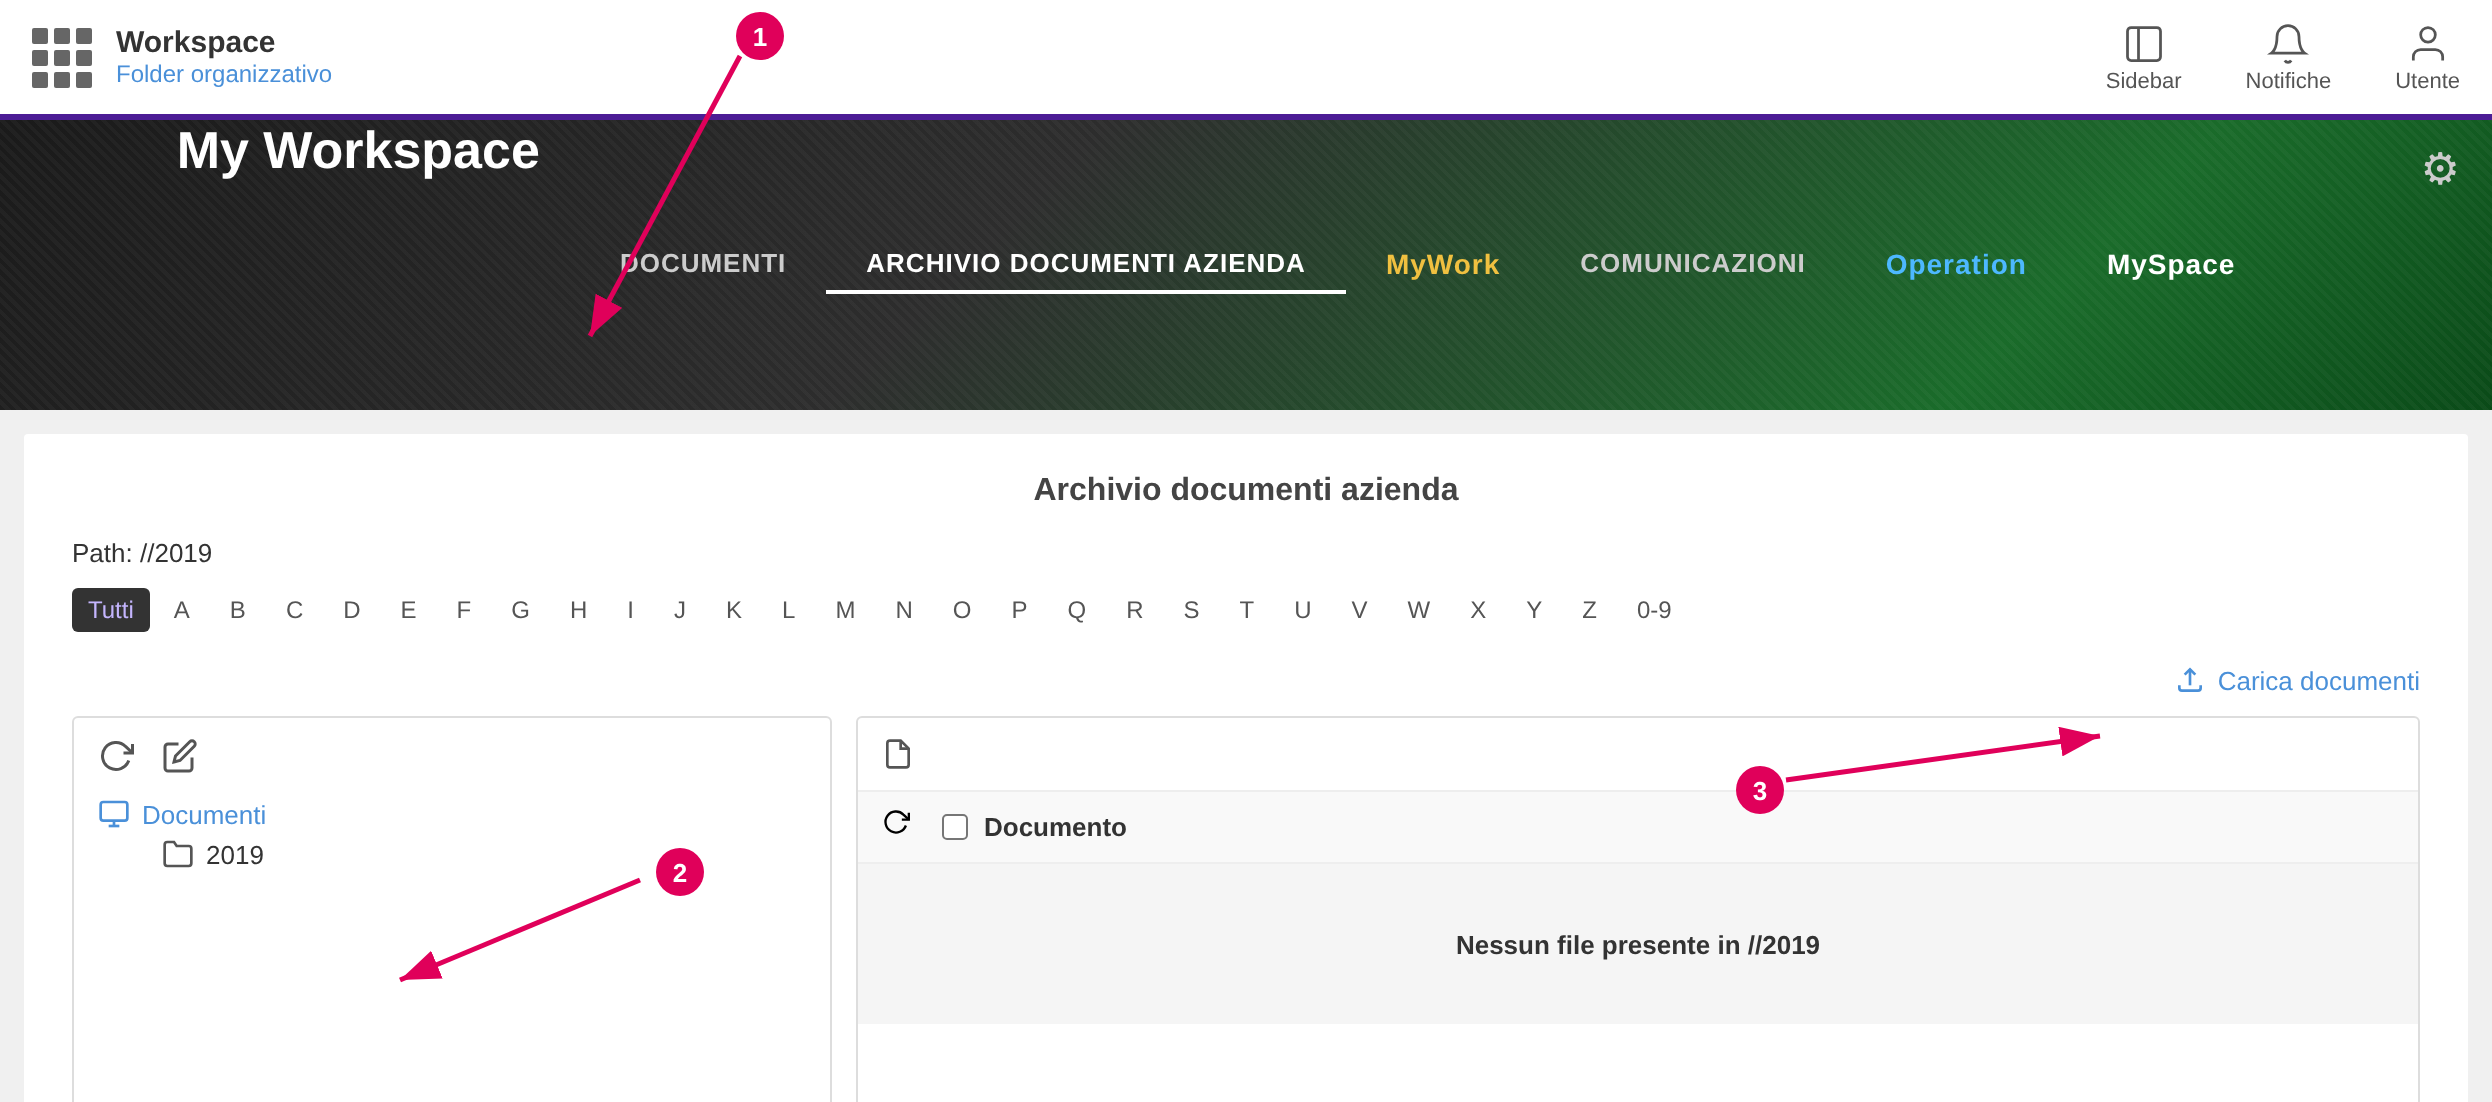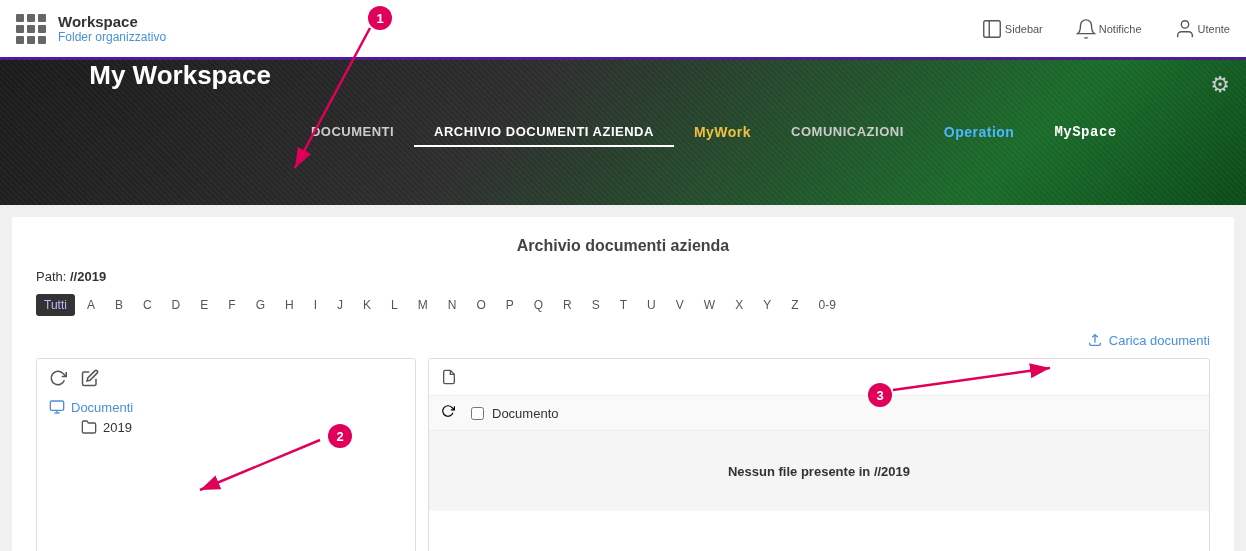--- a/index.html
+++ b/index.html
@@ -10,21 +10,21 @@
       display: flex; align-items: center; justify-content: space-between;
       background: #fff; height: 60px; padding: 0 16px;
       border-bottom: 3px solid #4c1d95;
     }
     .topbar-left { display: flex; align-items: center; gap: 12px; }
     .grid-icon { display: grid; grid-template-columns: repeat(3,8px); gap: 3px; cursor: pointer; }
     .grid-icon span { width: 8px; height: 8px; background: #666; border-radius: 1px; }
     .topbar-title h2 { font-size: 15px; font-weight: bold; color: #333; }
     .topbar-title p { font-size: 12px; color: #4a90d9; }
     .topbar-right { display: flex; align-items: center; gap: 32px; }
-    .topbar-action { display: flex; flex-direction: row; align-items: center; gap: 2px; cursor: pointer; color: #555; font-size: 11px; }
+    .topbar-action { display: flex; flex-direction: column; align-items: center; gap: 2px; cursor: pointer; color: #555; font-size: 11px; }
     .topbar-action svg { width: 22px; height: 22px; }
 
     
     .hero {
       position: relative;
       background: linear-gradient(135deg, #1a1a1a 0%, #2d2d2d 40%, #1a6b2a 80%, #0a4a18 100%);
       height: 145px; display: flex; flex-direction: row; justify-content: center;
       overflow: hidden;
     }
     .hero::before {
@@ -47,35 +47,35 @@
       position: relative; z-index: 1;
     }
     .hero-tab {
       color: #ccc; font-size: 13px; font-weight: bold; letter-spacing: 0.5px;
       padding: 6px 20px; cursor: pointer; border-bottom: 2px solid transparent;
       text-transform: uppercase;
     }
     .hero-tab.active { color: #fff; border-bottom: 2px solid #fff; }
     .hero-tab.colored { color: #f0c040; text-transform: none; font-size: 14px; }
     .hero-tab.colored2 { color: #4db8ff; text-transform: none; font-size: 14px; }
-    .hero-tab.colored3 { color: #fff; text-transform: none; font-size: 14px; font-family: Liberation Mono, monospace; }
+    .hero-tab.colored3 { color: #fff; text-transform: none; font-size: 14px; }
 
     
     .main-content {
       background: #fff; margin: 12px; border-radius: 2px;
       padding: 20px 24px; min-height: 340px;
     }
     .section-title {
       text-align: center; font-size: 16px; font-weight: bold; color: #444;
       margin-bottom: 14px;
     }
     .path-row {
       font-size: 13px; color: #333; margin-bottom: 10px;
     }
-    .path-row strong { font-weight: bold; }
+    .path-row strong { font-weight: normal; }
 
     
     .alpha-filter {
       display: flex; align-items: center; gap: 4px; margin-bottom: 16px; flex-wrap: wrap;
     }
     .alpha-btn {
       padding: 4px 8px; font-size: 12px; cursor: pointer; border: none;
       background: transparent; color: #555; border-radius: 2px;
     }
     .alpha-btn.active { background: #333; color: #c4b5fd; border-radius: 3px; }
@@ -118,21 +118,21 @@
     .right-panel-toolbar {
       display: flex; align-items: center; gap: 10px; padding: 10px 12px;
       border-bottom: 1px solid #eee;
     }
     .right-panel-toolbar svg { width: 16px; height: 16px; color: #555; cursor: pointer; }
     .col-header {
       display: flex; align-items: center; padding: 8px 12px;
       background: #f9f9f9; border-bottom: 1px solid #eee;
     }
     .col-header-check { width: 30px; }
-    .col-header-label { font-size: 13px; font-weight: normal; color: #333; }
+    .col-header-label { font-size: 13px; font-weight: bold; color: #333; }
     .empty-state {
       display: flex; align-items: center; justify-content: center;
       background: #f5f5f5; padding: 18px; min-height: 80px;
     }
     .empty-state p { font-size: 13px; font-weight: bold; color: #333; text-align: center; }
 
     
     .page-wrapper { position: relative; width: 1246px; }
 
     

